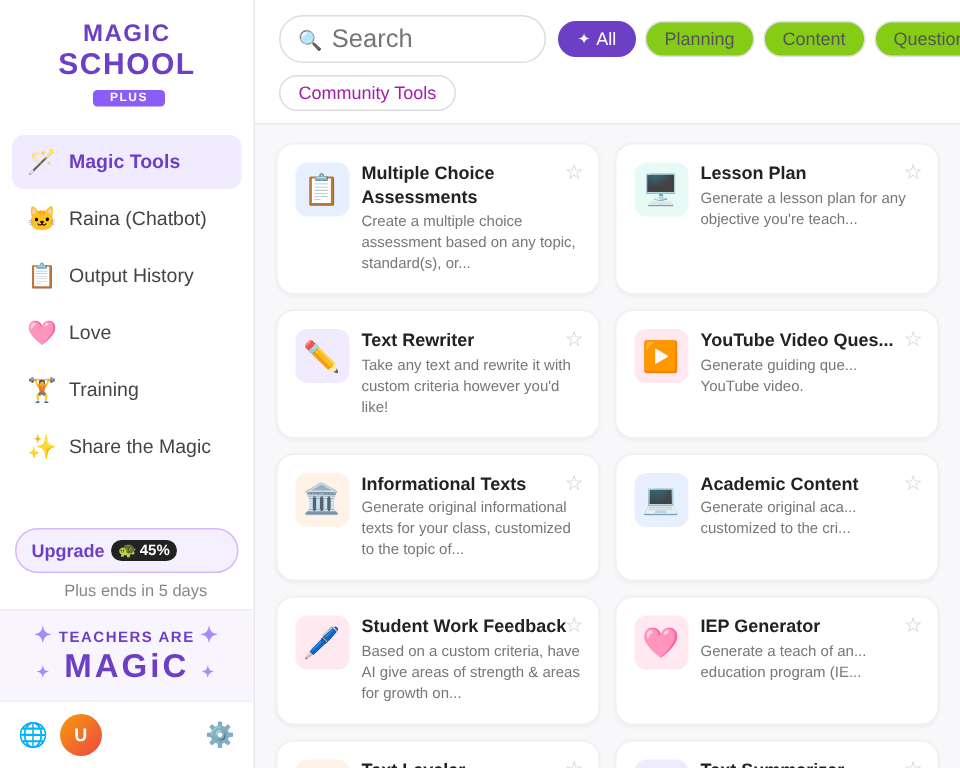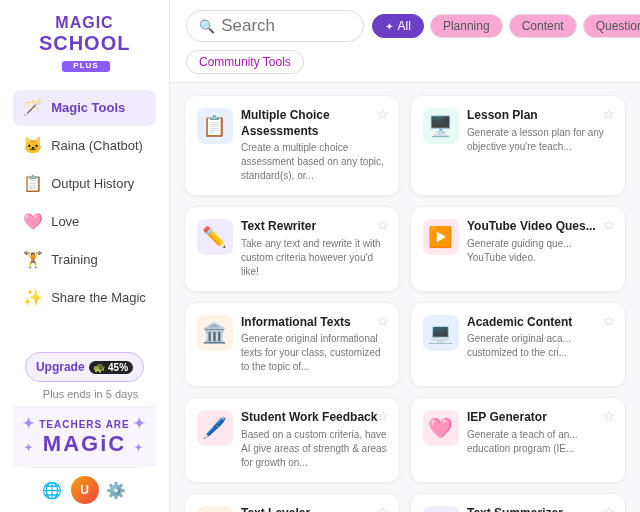--- a/index.html
+++ b/index.html
@@ -8,21 +8,20 @@
     
     #sidebar {
       width: 170px;
       min-width: 170px;
       background: #fff;
       border-right: 1px solid #e8e8e8;
       display: flex;
       flex-direction: column;
       height: 512px;
       overflow: hidden;
-      align-items: center;
     }
     .logo-area {
       padding: 14px 12px 10px;
       display: flex;
       align-items: center;
       justify-content: center;
     }
     .logo-text {
       text-align: center;
       line-height: 1.1;
@@ -153,21 +152,21 @@
       background: transparent;
     }
     .search-icon { color: #aaa; font-size: 13px; }
     .filter-tabs { display: flex; gap: 6px; align-items: center; }
     .filter-tab {
       padding: 4px 12px;
       border-radius: 16px;
       border: 1px solid #ddd;
       font-size: 12px;
       cursor: pointer;
-      background: #f9a8d4;
+      background: #84cc16;
       color: #555;
     }
     .filter-tab.active {
       background: #6c3fc5;
       color: white;
       border-color: #6c3fc5;
       display: flex; align-items: center; gap: 4px;
     }
     .all-icon { font-size: 10px; }
     .community-tools-badge {

